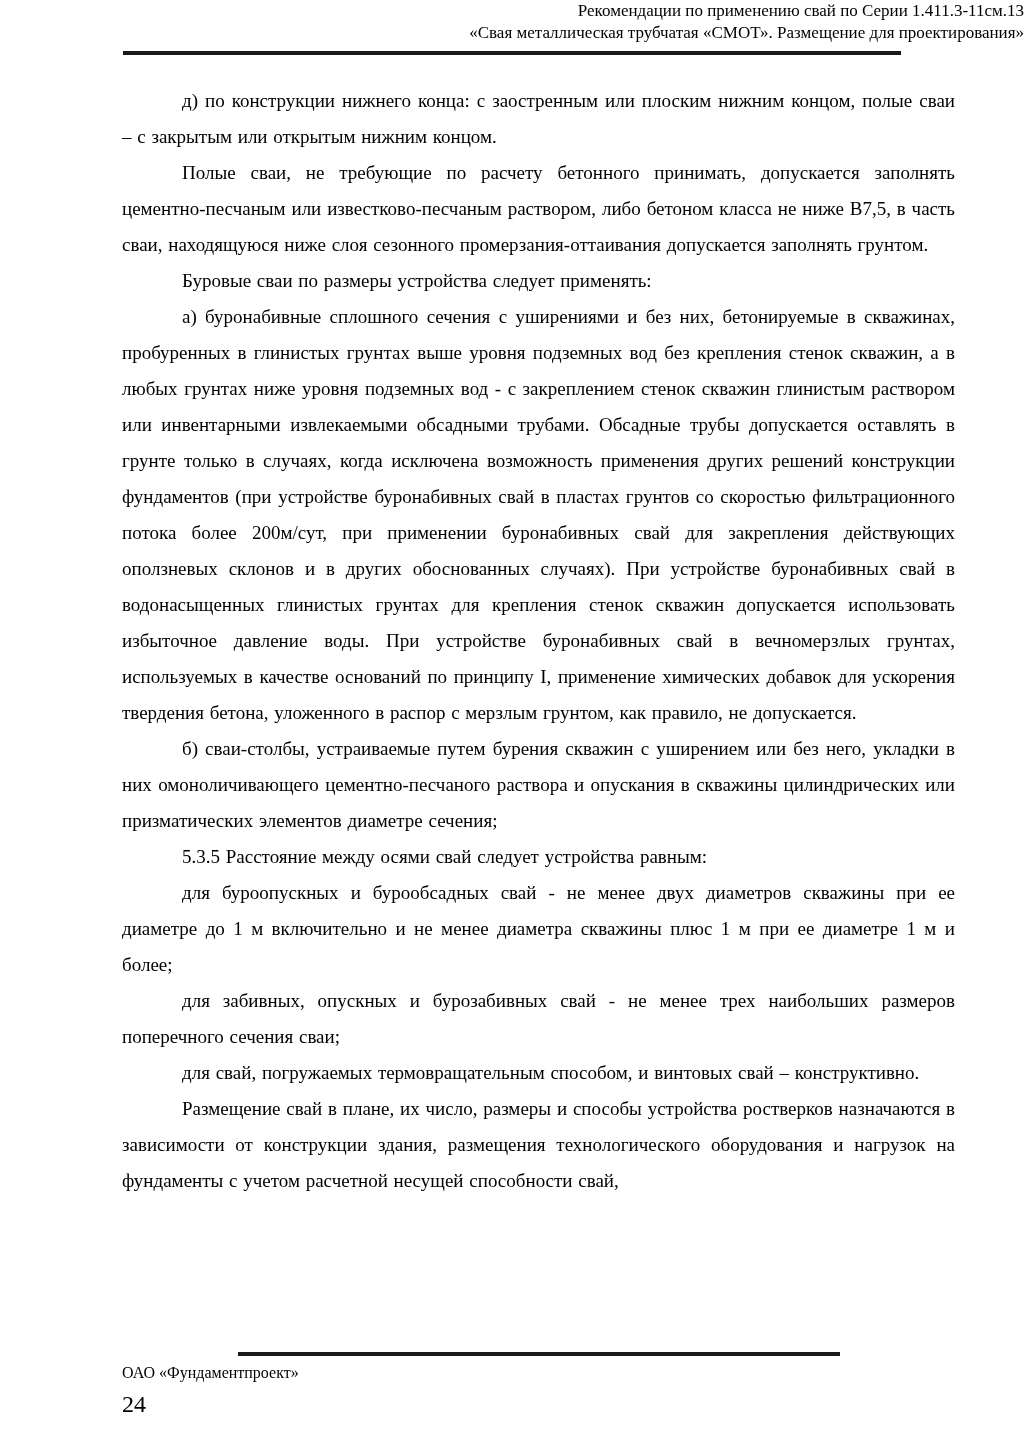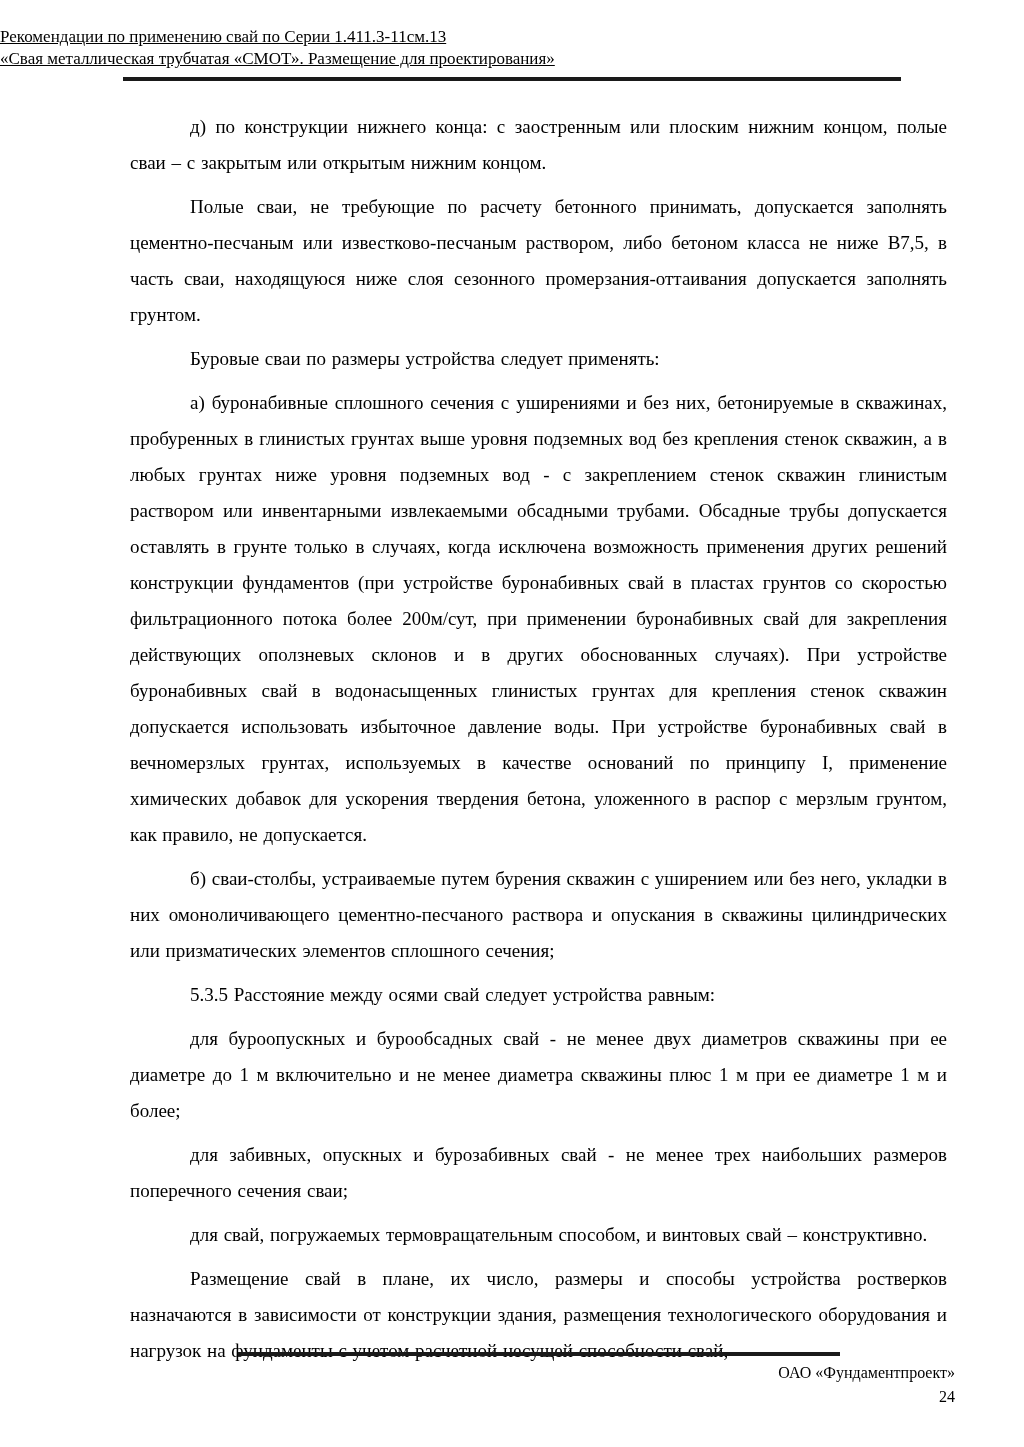--- a/index.html
+++ b/index.html
@@ -11,86 +11,84 @@
     color: #000000;
   }
   .page {
     position: relative;
     width: 1024px;
     height: 1447px;
     background: #ffffff;
     overflow: hidden;
   }
   .header {
-    padding-top: 26px;
-    text-align: left;
-    text-decoration: underline;
+    text-align: right;
   }
   .header-line {
     font-size: 17px;
     line-height: 22px;
     white-space: nowrap;
   }
   .header-rule {
     width: 778px;
     height: 4px;
     background: #1a1a1a;
     margin: 7px auto 0 auto;
   }
   .content {
     margin: 28px 69px 0 122px;
     text-align: justify;
     font-size: 19px;
     line-height: 36px;
   }
   .para {
     text-indent: 60px;
-    margin: 8px;
+    margin: 0;
     word-spacing: 1px;
   }
   .footer {
     position: absolute;
     top: 1352px;
     left: 122px;
     width: 833px;
-    text-align: right;
+    text-align: left;
   }
   .footer-rule {
     width: 602px;
     height: 4px;
     background: #1a1a1a;
     margin: 0 auto 6px auto;
   }
   .footer-line {
     font-size: 16px;
     line-height: 21px;
   }
   .page-number {
-    font-size: 16px;
+    font-size: 24px;
     line-height: 22px;
-    margin-top: 3px;
+    margin-top: 10px;
   }
 </style>
 </head>
 <body>
 
 <div class="page">
 
   <header class="header">
     <div class="header-line">Рекомендации по применению свай по Серии 1.411.3-11см.13</div>
     <div class="header-line">«Свая металлическая трубчатая «СМОТ». Размещение для проектирования»</div>
     <div class="header-rule"></div>
   </header>
 
   <main class="content">
       <p class="para">д) по конструкции нижнего конца: с заостренным или плоским нижним концом, полые сваи – с закрытым или открытым нижним концом.</p>
       <p class="para">Полые сваи, не требующие по расчету бетонного принимать, допускается заполнять цементно-песчаным или известково-песчаным раствором, либо бетоном класса не ниже В7,5, в часть сваи, находящуюся ниже слоя сезонного промерзания-оттаивания допускается заполнять грунтом.</p>
       <p class="para">Буровые сваи по размеры устройства следует применять:</p>
       <p class="para">а) буронабивные сплошного сечения с уширениями и без них, бетонируемые в скважинах, пробуренных в глинистых грунтах выше уровня подземных вод без крепления стенок скважин, а в любых грунтах ниже уровня подземных вод - с закреплением стенок скважин глинистым раствором или инвентарными извлекаемыми обсадными трубами. Обсадные трубы допускается оставлять в грунте только в случаях, когда исключена возможность применения других решений конструкции фундаментов (при устройстве буронабивных свай в пластах грунтов со скоростью фильтрационного потока более 200м/сут, при применении буронабивных свай для закрепления действующих оползневых склонов и в других обоснованных случаях). При устройстве буронабивных свай в водонасыщенных глинистых грунтах для крепления стенок скважин допускается использовать избыточное давление воды. При устройстве буронабивных свай в вечномерзлых грунтах, используемых в качестве оснований по принципу I, применение химических добавок для ускорения твердения бетона, уложенного в распор с мерзлым грунтом, как правило, не допускается.</p>
-      <p class="para">б) сваи-столбы, устраиваемые путем бурения скважин с уширением или без него, укладки в них омоноличивающего цементно-песчаного раствора и опускания в скважины цилиндрических или призматических элементов сплошного сечения;</p>
+      <p class="para">б) сваи-столбы, устраиваемые путем бурения скважин с уширением или без него, укладки в них омоноличивающего цементно-песчаного раствора и опускания в скважины цилиндрических или призматических элементов диаметре сечения;</p>
       <p class="para">5.3.5 Расстояние между осями свай следует устройства равным:</p>
       <p class="para">для буроопускных и бурообсадных свай - не менее двух диаметров скважины при ее диаметре до 1 м включительно и не менее диаметра скважины плюс 1 м при ее диаметре 1 м и более;</p>
       <p class="para">для забивных, опускных и бурозабивных свай - не менее трех наибольших размеров поперечного сечения сваи;</p>
       <p class="para">для свай, погружаемых термовращательным способом, и винтовых свай – конструктивно.</p>
       <p class="para">Размещение свай в плане, их число, размеры и способы устройства ростверков назначаются в зависимости от конструкции здания, размещения технологического оборудования и нагрузок на фундаменты с учетом расчетной несущей способности свай,</p>
     </main>
 
   <footer class="footer">
     <div class="footer-rule"></div>
     <div class="footer-line">ОАО «Фундаментпроект»</div>

